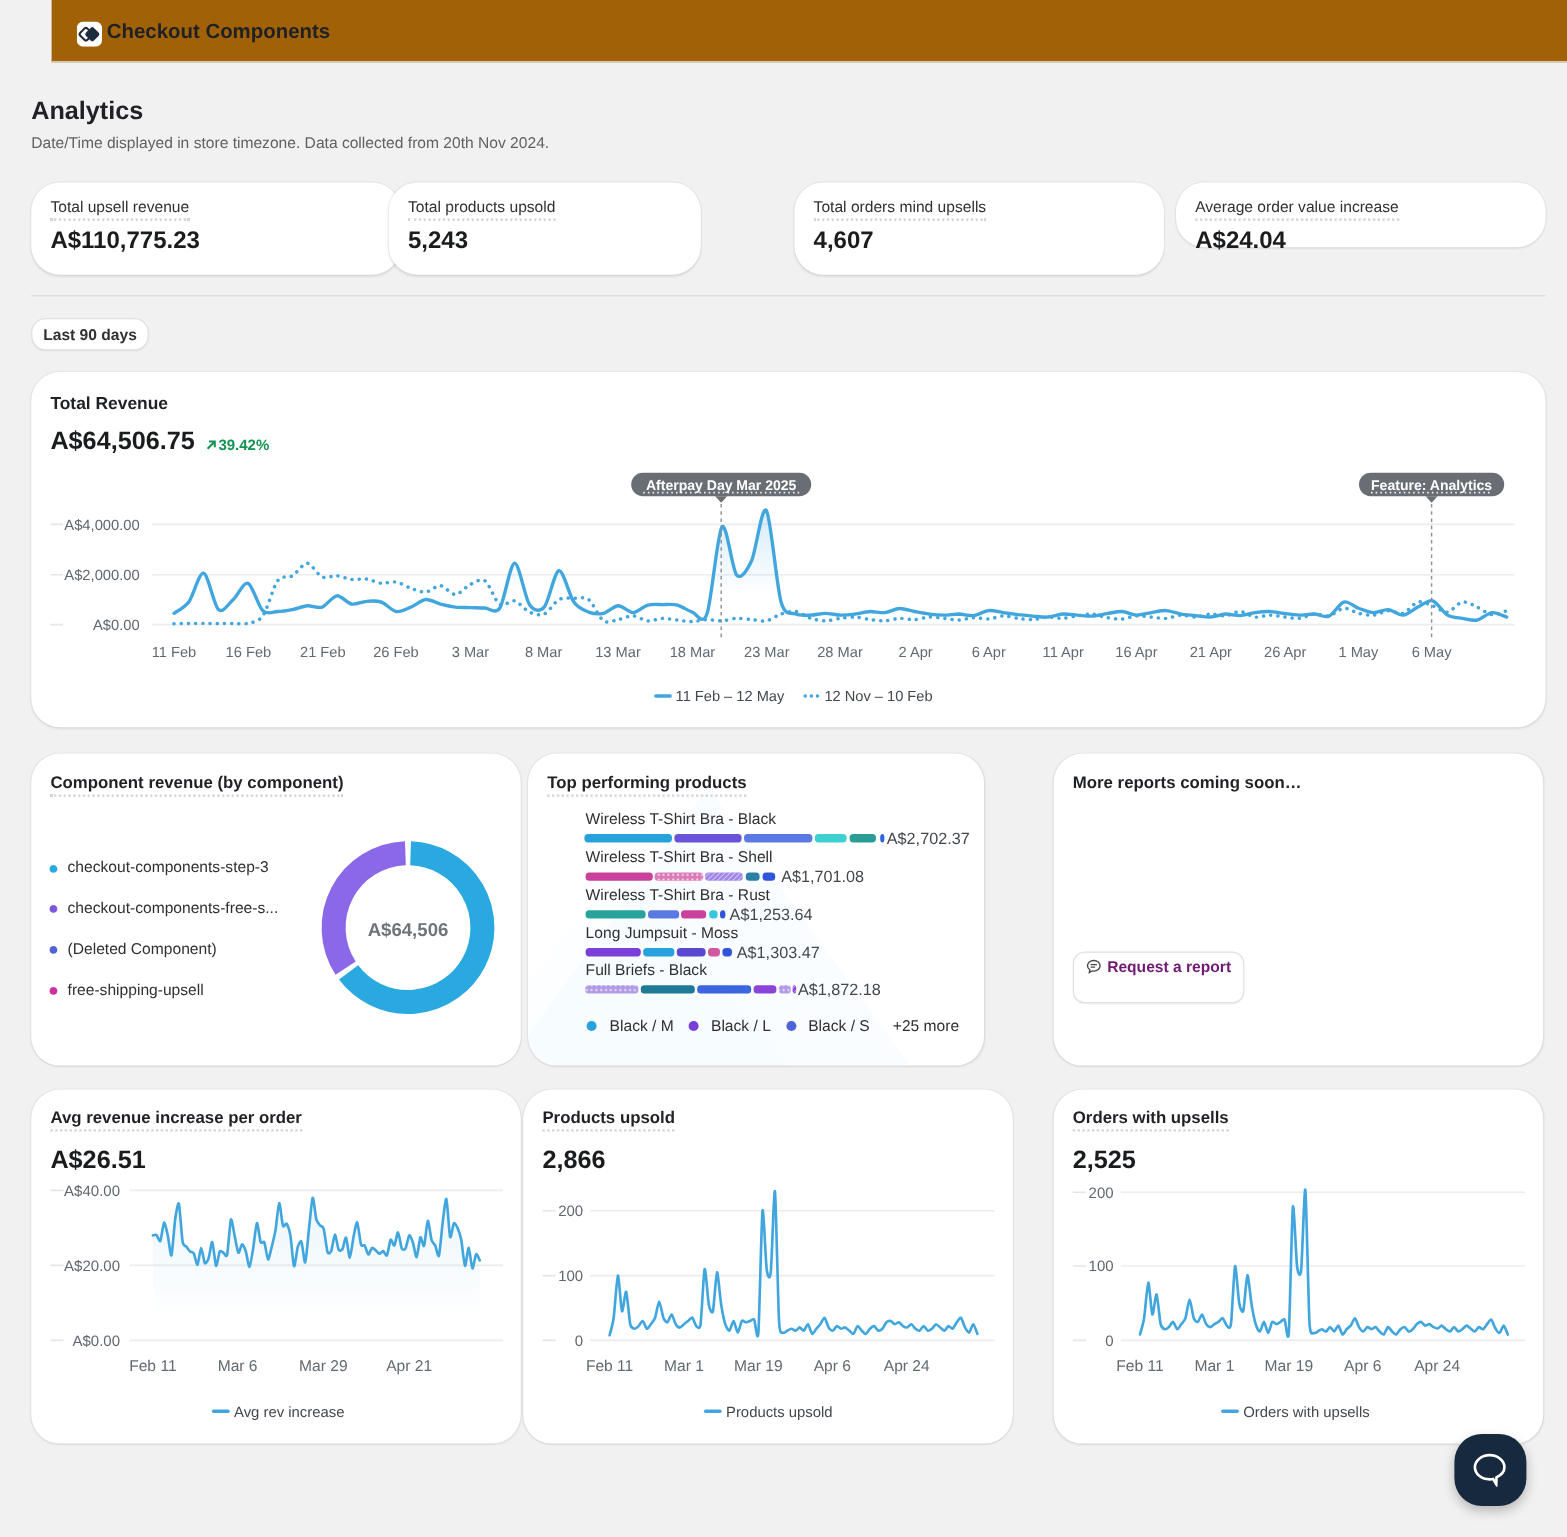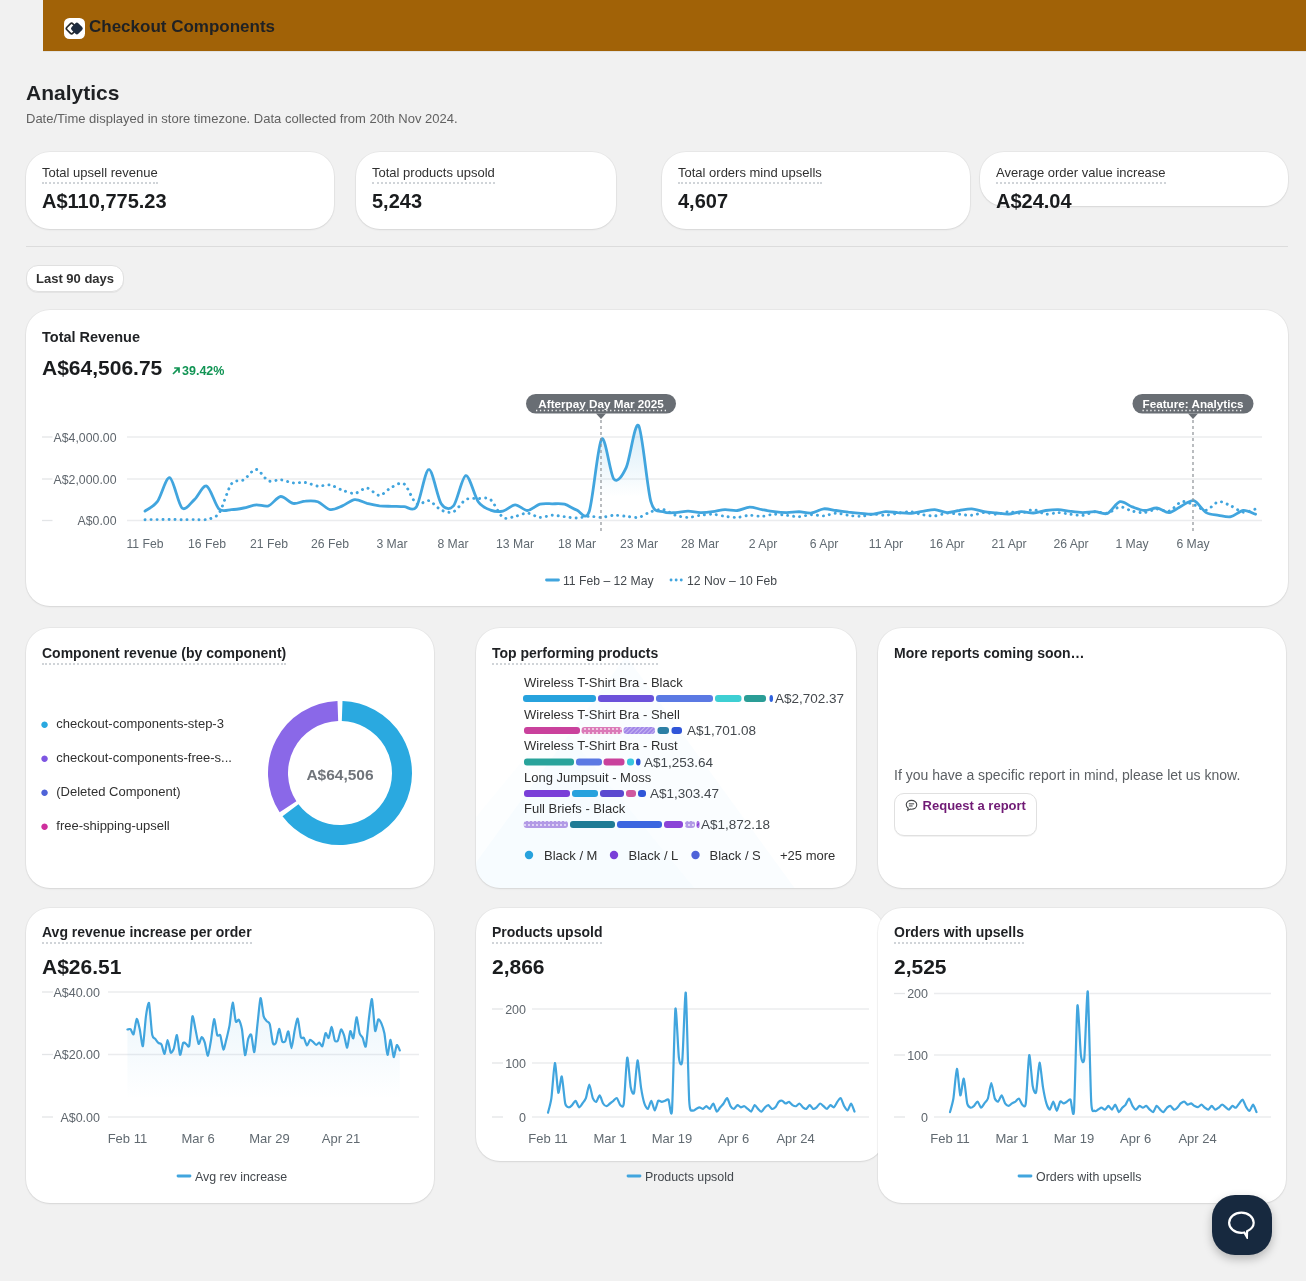--- a/index.html
+++ b/index.html
@@ -31,21 +31,21 @@
   </svg>
 </div>
 
 <div class="abs" style="left:26px;top:81px;font-size:21px;font-weight:bold;color:#1f2124">Analytics</div>
 <div class="abs" style="left:26px;top:111px;font-size:13px;color:#616161">Date/Time displayed in store timezone. Data collected from 20th Nov 2024.</div>
 
 <div class="card" style="left:26px;top:152px;width:308px;height:77px">
   <div class="abs" style="left:16px;top:13px;font-size:13px;color:#303030"><span class="dotted">Total upsell revenue</span></div>
   <div class="abs" style="left:16px;top:38px;font-size:20px;font-weight:bold;color:#1a1c1e">A$110,775.23</div>
 </div>
-<div class="card" style="left:356px;top:152px;width:260px;height:77px">
+<div class="card" style="left:324px;top:152px;width:260px;height:77px">
   <div class="abs" style="left:16px;top:13px;font-size:13px;color:#303030"><span class="dotted">Total products upsold</span></div>
   <div class="abs" style="left:16px;top:38px;font-size:20px;font-weight:bold;color:#1a1c1e">5,243</div>
 </div>
 <div class="card" style="left:662px;top:152px;width:308px;height:77px">
   <div class="abs" style="left:16px;top:13px;font-size:13px;color:#303030"><span class="dotted">Total orders mind upsells</span></div>
   <div class="abs" style="left:16px;top:38px;font-size:20px;font-weight:bold;color:#1a1c1e">4,607</div>
 </div>
 <div class="card" style="left:980px;top:152px;width:308px;height:54px">
   <div class="abs" style="left:16px;top:13px;font-size:13px;color:#303030"><span class="dotted">Average order value increase</span></div>
   <div class="abs" style="left:16px;top:38px;font-size:20px;font-weight:bold;color:#1a1c1e">A$24.04</div>
@@ -123,21 +123,21 @@
       <path d="M316.16 83.04 A62.0 62.0 0 1 1 264.48 182.31" fill="none" stroke="#2aa9e0" stroke-width="20"></path>
       <path d="M262.00 178.77 A62.0 62.0 0 0 1 311.84 83.04" fill="none" stroke="#8a68e8" stroke-width="20"></path>
       <text x="314.0" y="152.0" text-anchor="middle" font-size="15.5" font-weight="bold" fill="#70747a">A$64,506</text>
     </svg>
   <div class="abs" style="left:14px;top:87px;font-size:13px;color:#303030"><span style="color:#2aa9e0;font-size:15px;vertical-align:-1px">●</span>&nbsp; checkout-components-step-3</div>
   <div class="abs" style="left:14px;top:121px;font-size:13px;color:#303030"><span style="color:#7e56e2;font-size:15px;vertical-align:-1px">●</span>&nbsp; checkout-components-free-s...</div>
   <div class="abs" style="left:14px;top:155px;font-size:13px;color:#303030"><span style="color:#4f63d8;font-size:15px;vertical-align:-1px">●</span>&nbsp; (Deleted Component)</div>
   <div class="abs" style="left:14px;top:189px;font-size:13px;color:#303030"><span style="color:#ce2f9d;font-size:15px;vertical-align:-1px">●</span>&nbsp; free-shipping-upsell</div>
 </div>
 
-<div class="card" style="left:476px;top:628px;width:380px;height:260px;overflow:hidden">
+<div class="card" style="left:440px;top:628px;width:380px;height:260px;overflow:hidden">
   <div class="abs" style="left:16px;top:16px"><span class="dotted ctitle">Top performing products</span></div>
   <svg width="408" height="260" style="position:absolute;left:0;top:0">
       <defs>
         <pattern id="pdots" width="4" height="4" patternUnits="userSpaceOnUse">
           <circle cx="1" cy="1" r="0.9" fill="#ffffff" opacity="0.85"></circle>
         </pattern>
         <pattern id="phatch" width="3" height="3" patternUnits="userSpaceOnUse" patternTransform="rotate(45)">
           <line x1="0" y1="0" x2="0" y2="3" stroke="#ffffff" stroke-width="1" opacity="0.8"></line>
         </pattern>
       </defs>
@@ -190,21 +190,20 @@
       <circle cx="138" cy="227" r="4.2" fill="#7a3fd8"></circle>
       <text x="152.5" y="231.5" font-size="13" fill="#303030">Black / L</text>
       <circle cx="219.5" cy="227" r="4.2" fill="#4f63d8"></circle>
       <text x="233.5" y="231.5" font-size="13" fill="#303030">Black / S</text>
       <text x="304" y="231.5" font-size="13" fill="#303030">+25 more</text>
     </svg>
 </div>
 
 <div class="card" style="left:878px;top:628px;width:408px;height:260px">
   <div class="abs" style="left:16px;top:16px"><span class="ctitle">More reports coming soon…</span></div>
-  <div class="abs" style="left:16px;top:137px;width:390px;font-size:14px;line-height:20.5px;color:#5c6064">If you have a specific report in mind, please let us know.</div>
   <div class="abs" style="left:16px;top:165px;height:43px;background:#fff;border:1px solid #e0e0e0;border-radius:10px;
     box-shadow:0 1px 0 rgba(0,0,0,0.05);padding:4px 10px 16px 9px;font-size:13px;font-weight:600;color:#701a75">
     <svg width="15" height="15" style="vertical-align:-3px" viewBox="0 0 20 20">
       <path d="M10 3.2c-3.9 0-7 2.6-7 5.9 0 1.9 1 3.5 2.6 4.6l-.6 2.9 3.2-1.8c.6.1 1.2.2 1.8.2 3.9 0 7-2.6 7-5.9s-3.1-5.9-7-5.9z" fill="none" stroke="#454749" stroke-width="1.5"></path>
       <line x1="6.5" y1="7.8" x2="13.5" y2="7.8" stroke="#454749" stroke-width="1.4"></line>
       <line x1="6.5" y1="10.6" x2="11.5" y2="10.6" stroke="#454749" stroke-width="1.4"></line>
     </svg>
     Request a report</div>
 </div>
 
@@ -230,21 +229,21 @@
       <text x="101.4" y="234.5" text-anchor="middle" font-size="13" fill="#616a71">Feb 11</text>
       <text x="172" y="234.5" text-anchor="middle" font-size="13" fill="#616a71">Mar 6</text>
       <text x="243.5" y="234.5" text-anchor="middle" font-size="13" fill="#616a71">Mar 29</text>
       <text x="315" y="234.5" text-anchor="middle" font-size="13" fill="#616a71">Apr 21</text>
       <path d="M101.4 121.5C101.8 121.5 103.8 120.6 104.5 121.2C105.2 121.7 106.9 127.4 107.6 126.2C108.3 125.0 110.0 111.4 110.7 110.9C111.4 110.3 113.1 118.3 113.8 121.5C114.5 124.7 116.2 139.7 116.9 138.1C117.6 136.5 119.3 112.7 120.0 107.8C120.7 102.8 122.3 93.0 123.1 95.2C123.8 97.5 125.4 122.7 126.2 126.8C126.9 131.0 128.5 129.9 129.3 130.9C130.0 131.8 131.6 134.3 132.4 134.9C133.1 135.6 134.7 135.2 135.5 136.5C136.2 137.8 137.8 146.4 138.6 145.9C139.3 145.4 140.9 132.3 141.6 132.1C142.4 132.0 144.0 143.6 144.7 144.6C145.5 145.6 147.1 142.6 147.8 140.6C148.6 138.5 150.2 126.4 150.9 127.1C151.7 127.9 153.3 145.9 154.0 146.8C154.8 147.7 156.4 136.2 157.1 134.9C157.9 133.7 159.5 135.6 160.2 135.9C160.9 136.2 162.6 140.6 163.3 137.4C164.0 134.2 165.7 110.2 166.4 108.4C167.1 106.5 168.8 118.3 169.5 121.5C170.2 124.7 171.9 135.0 172.6 135.9C173.3 136.8 175.0 129.1 175.7 129.0C176.4 128.9 178.1 132.4 178.8 134.6C179.5 136.8 181.2 148.0 181.9 147.8C182.6 147.5 184.3 136.4 185.0 132.1C185.7 127.9 187.4 111.8 188.1 111.2C188.8 110.6 190.5 125.2 191.2 127.1C191.9 129.0 193.6 125.8 194.3 127.4C195.0 129.1 196.7 141.1 197.4 141.5C198.1 141.9 199.7 133.7 200.5 130.9C201.2 128.0 202.8 121.4 203.6 117.1C204.3 112.9 205.9 95.1 206.7 94.6C207.4 94.2 209.0 111.4 209.8 113.4C210.5 115.4 212.1 110.9 212.9 111.8C213.6 112.8 215.2 117.4 216.0 121.5C216.7 125.6 218.3 146.0 219.0 147.1C219.8 148.3 221.4 133.6 222.1 131.2C222.9 128.8 224.5 125.3 225.2 126.8C226.0 128.3 227.6 145.2 228.3 144.0C229.1 142.8 230.7 123.1 231.4 116.8C232.2 110.5 233.8 91.3 234.5 90.2C235.3 89.2 236.9 105.4 237.6 108.1C238.3 110.7 240.0 112.1 240.7 113.1C241.4 114.0 243.1 113.6 243.8 116.2C244.5 118.8 246.2 133.1 246.9 135.2C247.6 137.4 249.3 136.3 250.0 134.6C250.7 132.9 252.4 121.0 253.1 120.9C253.8 120.7 255.5 132.0 256.2 133.4C256.9 134.8 258.6 134.2 259.3 133.1C260.0 131.9 261.7 122.5 262.4 123.4C263.1 124.2 264.8 140.3 265.5 140.2C266.2 140.2 267.9 126.2 268.6 122.8C269.3 119.3 271.0 109.8 271.7 110.6C272.4 111.3 274.1 126.7 274.8 129.0C275.5 131.3 277.1 129.0 277.9 129.9C278.6 130.9 280.2 137.2 281.0 137.4C281.7 137.7 283.3 132.2 284.1 131.8C284.8 131.4 286.4 133.4 287.2 134.0C287.9 134.6 289.5 136.7 290.3 136.8C291.0 136.9 292.6 134.5 293.4 134.6C294.1 134.8 295.7 139.2 296.4 138.1C297.2 137.0 298.8 126.2 299.5 125.2C300.3 124.3 301.9 130.7 302.6 129.9C303.4 129.2 305.0 118.7 305.7 119.0C306.5 119.3 308.1 130.9 308.8 132.4C309.6 134.0 311.2 133.7 311.9 132.4C312.7 131.2 314.3 122.1 315.0 121.5C315.7 120.9 317.4 125.3 318.1 127.4C318.8 129.6 320.5 140.1 321.2 139.6C321.9 139.1 323.6 124.2 324.3 123.1C325.0 122.0 326.7 131.9 327.4 130.2C328.1 128.6 329.8 109.9 330.5 109.3C331.2 108.7 332.9 122.8 333.6 125.2C334.3 127.7 336.0 128.4 336.7 129.9C337.4 131.5 339.1 140.6 339.8 138.4C340.5 136.1 342.2 116.1 342.9 110.6C343.6 105.1 345.3 89.8 346.0 91.2C346.7 92.6 348.4 120.4 349.1 122.8C349.8 125.1 351.5 112.4 352.2 111.5C352.9 110.6 354.5 113.6 355.3 115.2C356.0 116.9 357.6 121.6 358.4 125.2C359.1 128.9 360.7 146.0 361.5 146.8C362.2 147.6 363.8 131.6 364.6 131.8C365.3 132.1 366.9 148.4 367.7 149.0C368.4 149.6 370.0 137.9 370.8 137.1C371.5 136.4 373.5 141.8 373.8 142.4L373.8 209.0L101.4 209.0Z" fill="url(#gb)"></path>
       <path d="M101.4 121.5C101.8 121.5 103.8 120.6 104.5 121.2C105.2 121.7 106.9 127.4 107.6 126.2C108.3 125.0 110.0 111.4 110.7 110.9C111.4 110.3 113.1 118.3 113.8 121.5C114.5 124.7 116.2 139.7 116.9 138.1C117.6 136.5 119.3 112.7 120.0 107.8C120.7 102.8 122.3 93.0 123.1 95.2C123.8 97.5 125.4 122.7 126.2 126.8C126.9 131.0 128.5 129.9 129.3 130.9C130.0 131.8 131.6 134.3 132.4 134.9C133.1 135.6 134.7 135.2 135.5 136.5C136.2 137.8 137.8 146.4 138.6 145.9C139.3 145.4 140.9 132.3 141.6 132.1C142.4 132.0 144.0 143.6 144.7 144.6C145.5 145.6 147.1 142.6 147.8 140.6C148.6 138.5 150.2 126.4 150.9 127.1C151.7 127.9 153.3 145.9 154.0 146.8C154.8 147.7 156.4 136.2 157.1 134.9C157.9 133.7 159.5 135.6 160.2 135.9C160.9 136.2 162.6 140.6 163.3 137.4C164.0 134.2 165.7 110.2 166.4 108.4C167.1 106.5 168.8 118.3 169.5 121.5C170.2 124.7 171.9 135.0 172.6 135.9C173.3 136.8 175.0 129.1 175.7 129.0C176.4 128.9 178.1 132.4 178.8 134.6C179.5 136.8 181.2 148.0 181.9 147.8C182.6 147.5 184.3 136.4 185.0 132.1C185.7 127.9 187.4 111.8 188.1 111.2C188.8 110.6 190.5 125.2 191.2 127.1C191.9 129.0 193.6 125.8 194.3 127.4C195.0 129.1 196.7 141.1 197.4 141.5C198.1 141.9 199.7 133.7 200.5 130.9C201.2 128.0 202.8 121.4 203.6 117.1C204.3 112.9 205.9 95.1 206.7 94.6C207.4 94.2 209.0 111.4 209.8 113.4C210.5 115.4 212.1 110.9 212.9 111.8C213.6 112.8 215.2 117.4 216.0 121.5C216.7 125.6 218.3 146.0 219.0 147.1C219.8 148.3 221.4 133.6 222.1 131.2C222.9 128.8 224.5 125.3 225.2 126.8C226.0 128.3 227.6 145.2 228.3 144.0C229.1 142.8 230.7 123.1 231.4 116.8C232.2 110.5 233.8 91.3 234.5 90.2C235.3 89.2 236.9 105.4 237.6 108.1C238.3 110.7 240.0 112.1 240.7 113.1C241.4 114.0 243.1 113.6 243.8 116.2C244.5 118.8 246.2 133.1 246.9 135.2C247.6 137.4 249.3 136.3 250.0 134.6C250.7 132.9 252.4 121.0 253.1 120.9C253.8 120.7 255.5 132.0 256.2 133.4C256.9 134.8 258.6 134.2 259.3 133.1C260.0 131.9 261.7 122.5 262.4 123.4C263.1 124.2 264.8 140.3 265.5 140.2C266.2 140.2 267.9 126.2 268.6 122.8C269.3 119.3 271.0 109.8 271.7 110.6C272.4 111.3 274.1 126.7 274.8 129.0C275.5 131.3 277.1 129.0 277.9 129.9C278.6 130.9 280.2 137.2 281.0 137.4C281.7 137.7 283.3 132.2 284.1 131.8C284.8 131.4 286.4 133.4 287.2 134.0C287.9 134.6 289.5 136.7 290.3 136.8C291.0 136.9 292.6 134.5 293.4 134.6C294.1 134.8 295.7 139.2 296.4 138.1C297.2 137.0 298.8 126.2 299.5 125.2C300.3 124.3 301.9 130.7 302.6 129.9C303.4 129.2 305.0 118.7 305.7 119.0C306.5 119.3 308.1 130.9 308.8 132.4C309.6 134.0 311.2 133.7 311.9 132.4C312.7 131.2 314.3 122.1 315.0 121.5C315.7 120.9 317.4 125.3 318.1 127.4C318.8 129.6 320.5 140.1 321.2 139.6C321.9 139.1 323.6 124.2 324.3 123.1C325.0 122.0 326.7 131.9 327.4 130.2C328.1 128.6 329.8 109.9 330.5 109.3C331.2 108.7 332.9 122.8 333.6 125.2C334.3 127.7 336.0 128.4 336.7 129.9C337.4 131.5 339.1 140.6 339.8 138.4C340.5 136.1 342.2 116.1 342.9 110.6C343.6 105.1 345.3 89.8 346.0 91.2C346.7 92.6 348.4 120.4 349.1 122.8C349.8 125.1 351.5 112.4 352.2 111.5C352.9 110.6 354.5 113.6 355.3 115.2C356.0 116.9 357.6 121.6 358.4 125.2C359.1 128.9 360.7 146.0 361.5 146.8C362.2 147.6 363.8 131.6 364.6 131.8C365.3 132.1 366.9 148.4 367.7 149.0C368.4 149.6 370.0 137.9 370.8 137.1C371.5 136.4 373.5 141.8 373.8 142.4" fill="none" stroke="#41a5de" stroke-width="2.2" stroke-linejoin="round" stroke-linecap="round"></path>
       <line x1="152.0" y1="268" x2="164.0" y2="268" stroke="#41a5de" stroke-width="2.8" stroke-linecap="round"></line>
       <text x="169.0" y="272.5" font-size="12.4" fill="#43484d">Avg rev increase</text>
     </svg>
 </div>
-<div class="card" style="left:476px;top:908px;width:408px;height:253px">
+<div class="card" style="left:436px;top:908px;width:408px;height:295px">
   <div class="abs" style="left:16px;top:15px"><span class="dotted ctitle">Products upsold</span></div>
   <div class="abs" style="left:16px;top:47px;font-size:21px;font-weight:bold;color:#1a1c1e">2,866</div>
   <svg width="408" height="295" style="position:absolute;left:0;top:0">
       <defs>
         <linearGradient id="gb" x1="0" y1="0" x2="0" y2="1">
           <stop offset="0" stop-color="#46a8de" stop-opacity="0.11"></stop>
           <stop offset="0.85" stop-color="#46a8de" stop-opacity="0"></stop>
         </linearGradient>
       </defs>
       <line x1="16" y1="101.0" x2="27" y2="101.0" stroke="#e3e5e7" stroke-width="1.3"></line>

